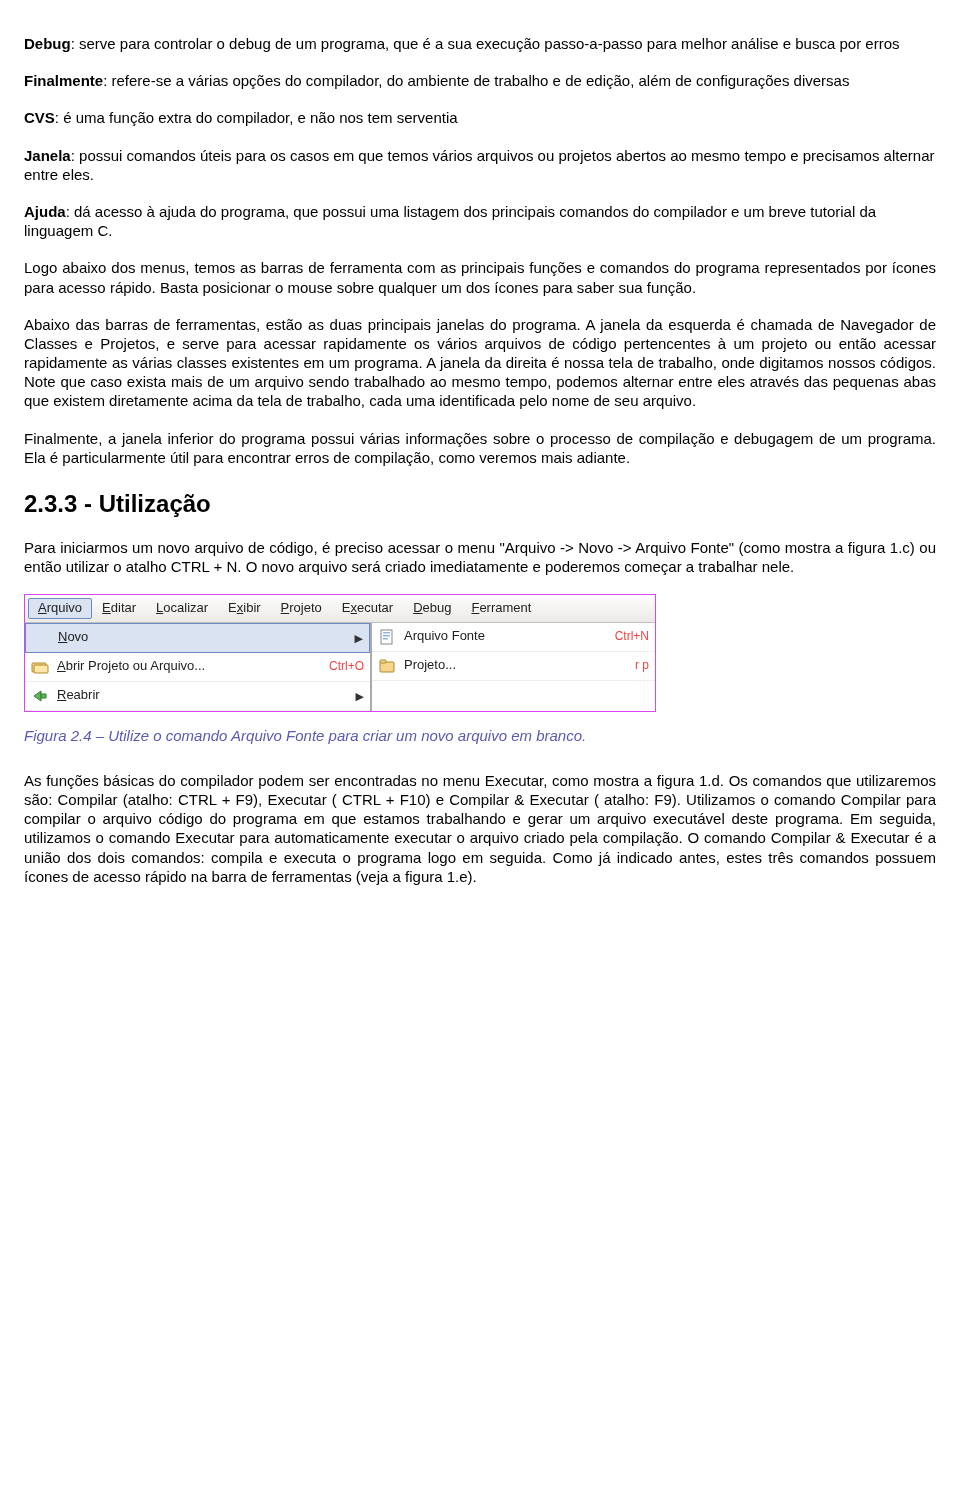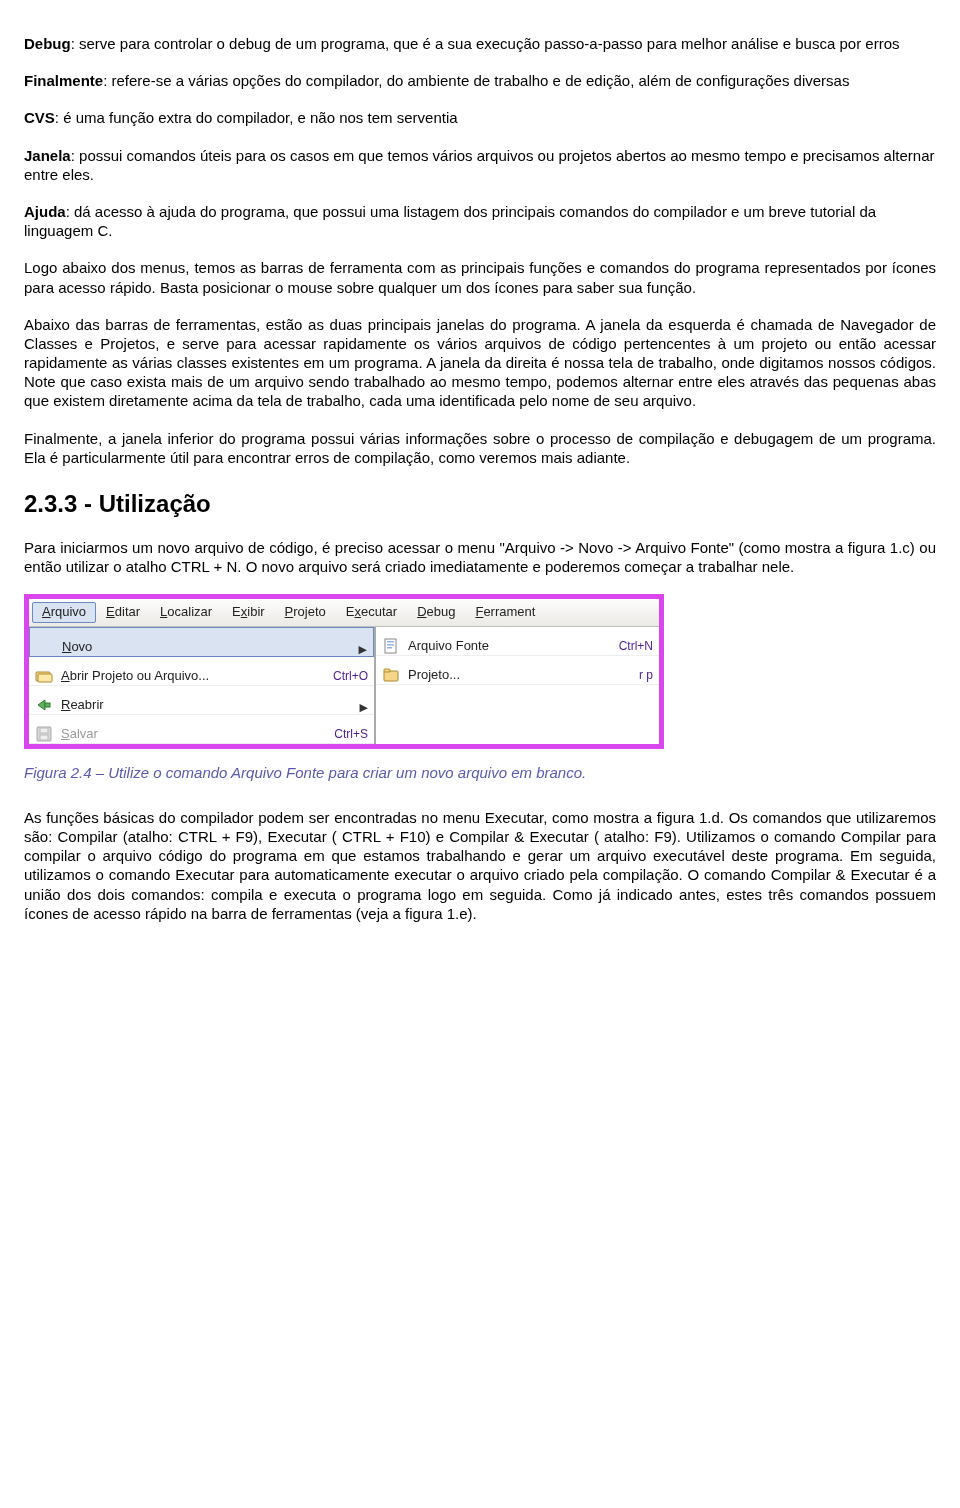--- a/index.html
+++ b/index.html
@@ -21,21 +21,21 @@
     margin: 22px 0 18px 0;
   }
   .caption {
     font-style: italic;
     color: #5a5ab0;
     margin: 14px 0 26px 0;
   }
   
   .ui-mock {
     width: 630px;
-    border: 5px solid #d946ef;
+    border: 1px solid #d946ef;
     background: #f2f2f0;
     font-family: Tahoma, Arial, sans-serif;
     font-size: 13px;
     color: #222;
     margin: 6px 0 10px 0;
   }
   .menubar {
     display: flex;
     border-bottom: 1px solid #c0c0c0;
     background: linear-gradient(#fdfdfd, #eceae6);
@@ -57,37 +57,37 @@
     width: 345px;
     border-right: 2px solid #aaa;
     background: #fff;
   }
   .panel-right {
     flex: 1;
     background: #fff;
   }
   .row {
     display: flex;
-    align-items: flex-end;
+    align-items: center;
     height: 28px;
     padding: 0 6px 0 4px;
     border-bottom: 1px solid #eee;
   }
   .row.hl {
     background: #d9e3f2;
     border: 1px solid #6a8ac0;
   }
   .row .icon {
     width: 22px; height: 18px;
     display: inline-flex; align-items: center; justify-content: center;
     margin-right: 6px;
   }
   .row .label { flex: 1; }
   .row .label u { text-decoration: underline; }
-  .row .short { color: #4c1d95; font-size: 12px; margin-left: 6px; }
+  .row .short { color: #ef4444; font-size: 12px; margin-left: 6px; }
   .row .arrow { color: #333; margin-left: 6px; font-size: 11px; }
   .disabled { color: #9a9a9a; }
   svg { display: block; }
 </style>
 </head>
 <body>
 
 <p>
   <span class="bold">Debug</span><span>: serve para controlar o debug de um programa, que é a sua execução passo-a-passo para melhor análise e busca por erros</span>
 </p>
@@ -147,31 +147,20 @@
       <div class="row">
         <span class="icon">
           <svg width="16" height="14">
               <polygon points="2,7 9,2 9,12" fill="#5fb25f" stroke="#2f7f2f"></polygon>
               <rect x="9" y="5" width="5" height="4" fill="#5fb25f" stroke="#2f7f2f"></rect>
             </svg>
         </span>
         <span class="label"><u>R</u>eabrir</span>
         <span class="arrow">▶</span>
       </div>
-      <div class="row disabled">
-        <span class="icon">
-          <svg width="16" height="16">
-              <rect x="1" y="1" width="14" height="14" rx="1" fill="#d8d8d8" stroke="#aaa"></rect>
-              <rect x="4" y="2" width="8" height="5" fill="#eee" stroke="#bbb"></rect>
-              <rect x="4" y="9" width="8" height="5" fill="#eee" stroke="#bbb"></rect>
-            </svg>
-        </span>
-        <span class="label"><u>S</u>alvar</span>
-        <span class="short">Ctrl+S</span>
-      </div>
     </div>
     <div class="panel-right">
       <div class="row">
         <span class="icon">
           <svg width="16" height="16">
               <rect x="2" y="1" width="11" height="14" fill="#fff" stroke="#888"></rect>
               <rect x="4" y="3" width="7" height="1.5" fill="#94b4e0"></rect>
               <rect x="4" y="6" width="7" height="1.5" fill="#94b4e0"></rect>
               <rect x="4" y="9" width="5" height="1.5" fill="#94b4e0"></rect>
             </svg>

